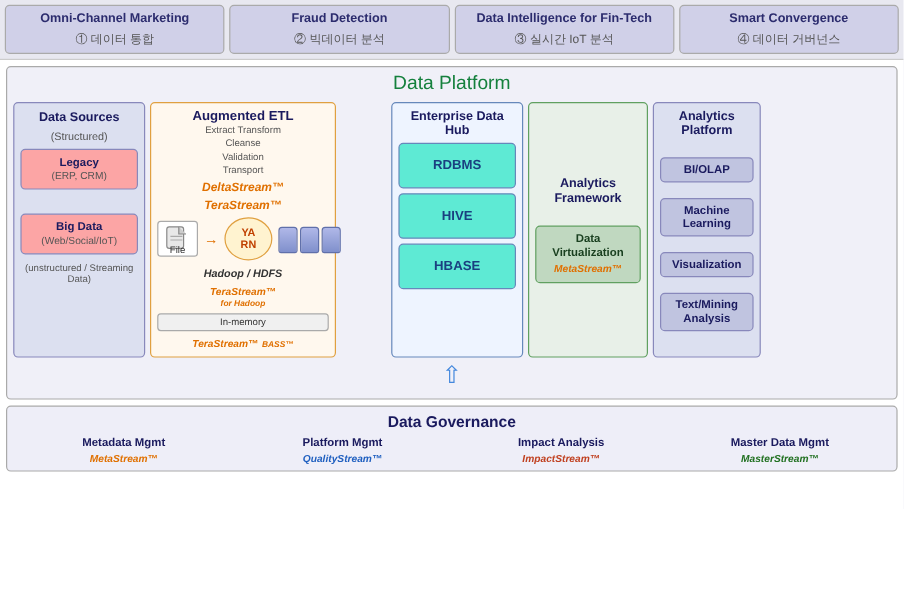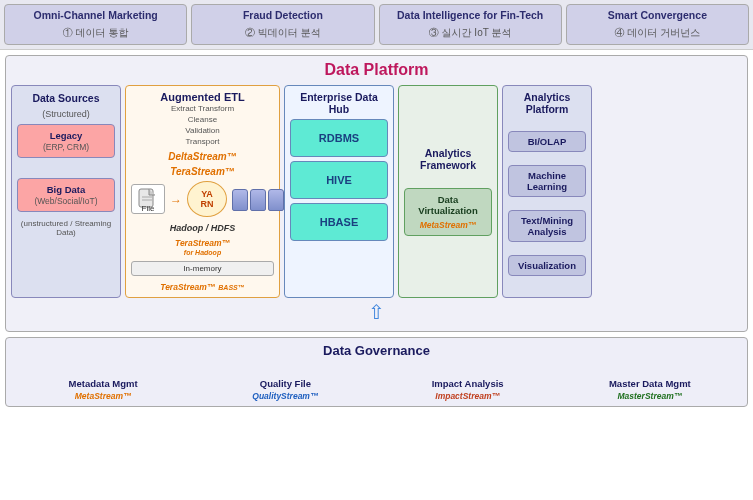--- a/index.html
+++ b/index.html
@@ -44,22 +44,22 @@
     .platform-wrapper {
       background: #f0f0f8;
       border: 1.5px solid #aaa;
       margin: 5px;
       border-radius: 4px;
       padding: 5px;
     }
     .platform-title {
       text-align: center;
       font-size: 16px;
-      font-weight: bold;
-      color: #be185d;
+      font-weight: normal;
+      color: #15803d;
       margin-bottom: 6px;
     }
 
     .platform-body {
       display: flex;
       gap: 4px;
       align-items: stretch;
     }
 
     
@@ -203,20 +203,21 @@
     
     .enterprise-hub {
       background: #eef4ff;
       border: 1.5px solid #6688bb;
       border-radius: 4px;
       width: 110px;
       padding: 5px;
       display: flex;
       flex-direction: column;
       gap: 4px;
+      margin-left: 42px;
     }
     .hub-title {
       font-weight: bold;
       font-size: 10.5px;
       color: #1a1a5e;
       text-align: center;
     }
     .db-box {
       background: #5eead4;
       border: 1px solid #6688bb;
@@ -308,21 +309,20 @@
       margin-bottom: 5px;
     }
     .gov-items {
       display: flex;
       justify-content: space-between;
       gap: 4px;
     }
     .gov-item {
       flex: 1;
       text-align: center;
-      margin-top: 15px;
     }
     .gov-item-title {
       font-weight: bold;
       font-size: 9.5px;
       color: #1a1a5e;
       margin-bottom: 2px;
     }
     .gov-brand {
       font-size: 8.5px;
       font-style: italic;
@@ -468,41 +468,41 @@
         <div style="margin-top:3px;">
           <span class="brand-orange-sm">MetaStream™</span>
         </div>
       </div>
     </div>
 
     <div class="analytics-platform">
       <div class="ap-title">Analytics Platform</div>
       <div class="ap-box">BI/OLAP</div>
       <div class="ap-box">Machine Learning</div>
+      <div class="ap-box">Visualization</div>
       <div class="ap-box">Text/Mining Analysis</div>
-      <div class="ap-box">Visualization</div>
     </div>
 
   </div>
 
   <div class="blue-arrow-up">⇧</div>
 
 </div>
 
 <div class="governance-wrapper">
   <div class="gov-title">Data Governance</div>
   <div class="gov-items">
 
     <div class="gov-item">
       <div class="gov-item-title">Metadata Mgmt</div>
       <div class="gov-brand meta-color">MetaStream™</div>
     </div>
 
     <div class="gov-item">
-      <div class="gov-item-title">Quality File</div>
+      <div class="gov-item-title">Platform Mgmt</div>
       <div class="gov-brand quality-color">QualityStream™</div>
     </div>
 
     <div class="gov-item">
       <div class="gov-item-title">Impact Analysis</div>
       <div class="gov-brand impact-color">ImpactStream™</div>
     </div>
 
     <div class="gov-item">
       <div class="gov-item-title">Master Data Mgmt</div>

